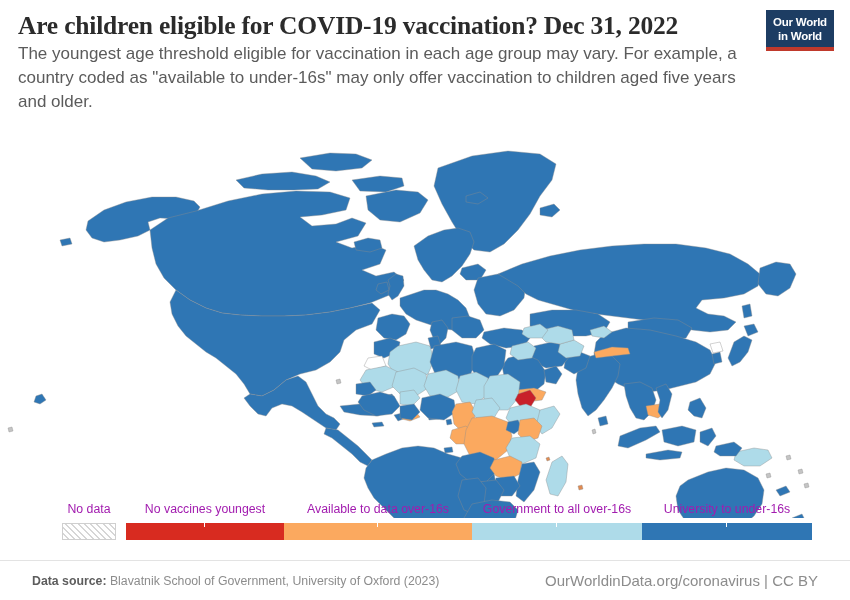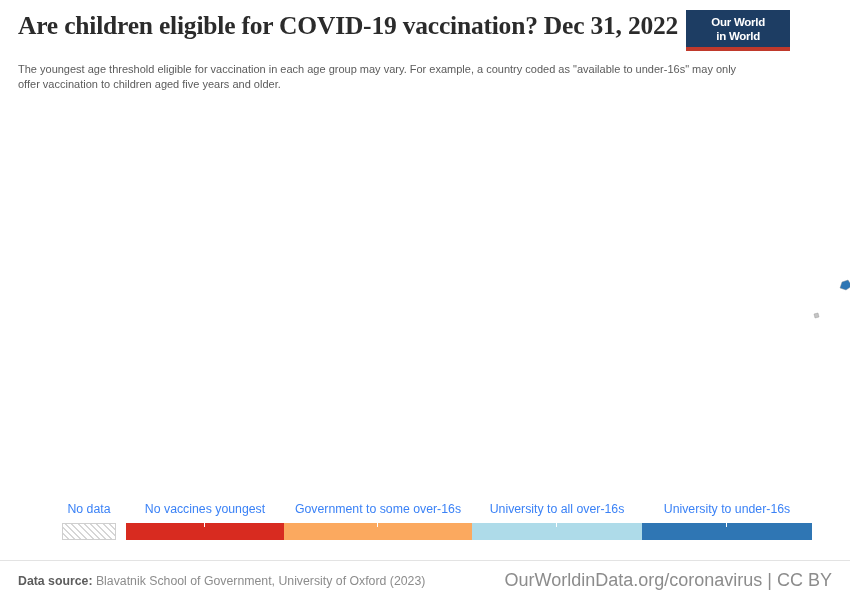--- a/index.html
+++ b/index.html
@@ -7,46 +7,46 @@
     width:850px;height:600px;
     background:#ffffff;
     font-family:"Liberation Sans", sans-serif;
     color:#333333;
     overflow:hidden;
     position:relative;
   }
   .chart-frame{
     position:absolute;left:0;top:0;width:850px;height:600px;
     box-sizing:border-box;
-    display:flex;flex-direction:row;
+    display:flex;flex-direction:column;
   }
 
   
   .header{position:relative;padding:12px 18px 0 18px;}
   .title{
     font-family:"Liberation Serif", serif;
     font-size:25.5px;
     font-weight:700;
     color:#2b2b2b;
     letter-spacing:-0.2px;
     line-height:1.12;
     margin:0;
     padding-right:110px;
   }
   .subtitle{
     font-family:"Liberation Sans", sans-serif;
-    font-size:11px;
+    font-size:17px;
     line-height:1.42;
     color:#5b5b5b;
-    margin:21px 0 0 0;
+    margin:1px 0 0 0;
     max-width:722px;
   }
   .owid-logo{
     position:absolute;right:16px;top:10px;
-    width:104px;
+    width:68px;
     background:#1d3d63;
     border-bottom:4px solid #c0392b;
     text-align:center;
     padding:5px 0 4px 0;
     box-sizing:border-box;
   }
   .owid-logo span{
     display:block;
     color:#ffffff;
     font-family:"Liberation Sans", sans-serif;
@@ -75,21 +75,21 @@
   
   .legend{
     position:absolute;left:0;right:0;bottom:46px;
     height:52px;
   }
   .legend-inner{position:relative;height:100%;}
   .legend-labels{position:absolute;left:0;right:0;top:0;height:20px;}
   .legend-label{
     position:absolute;
     font-size:12.3px;
-    color:#3b82f6;
+    color:#a21caf;
     white-space:nowrap;
     transform:translateX(-50%);
     top:0;
   }
   .legend-bar{position:absolute;left:0;right:0;top:21px;height:17px;}
   .legend-seg{
     position:absolute;top:0;height:17px;
   }
   .legend-nodata{
     position:absolute;top:0;height:17px;
@@ -102,26 +102,26 @@
   }
   .legend-tick{
     position:absolute;top:-1px;width:1px;height:5px;background:#ffffff;
   }
 
   
   .footer{
     position:absolute;left:0;right:0;bottom:0;height:40px;
     border-top:1px solid #e3e3e3;
     display:flex;align-items:center;justify-content:space-between;
-    padding:0 18px;
+    padding:0 32px;
     box-sizing:border-box;
   }
   .footer-left{font-size:12.3px;color:#8c8c8c;}
   .footer-left b{color:#5d5d5d;font-weight:700;}
-  .footer-right{font-size:18px;color:#8c8c8c;}
+  .footer-right{font-size:15px;color:#8c8c8c;}
 </style>
 </head>
 <body>
 
 <div class="chart-frame">
 
   <div class="header">
     <h1 class="title">Are children eligible for COVID-19 vaccination? Dec 31, 2022</h1>
     <p class="subtitle">The youngest age threshold eligible for vaccination in each age group may vary. For example, a country coded as "available to under-16s" may only offer vaccination to children aged five years and older.</p>
     <div class="owid-logo">
@@ -341,22 +341,22 @@
         <path fill="#c4c4c4" d="M804,366 L808,365 L809,369 L805,370 Z"></path>
       </g>
     </svg>
   </div>
 
   <div class="legend">
     <div class="legend-inner">
       <div class="legend-labels">
         <span class="legend-label" style="left:89px;">No data</span>
         <span class="legend-label" style="left:205px;">No vaccines youngest</span>
-        <span class="legend-label" style="left:378px;">Government to some over-16s</span>
-        <span class="legend-label" style="left:557px;">University to all over-16s</span>
+        <span class="legend-label" style="left:378px;">Available to data over-16s</span>
+        <span class="legend-label" style="left:557px;">Government to all over-16s</span>
         <span class="legend-label" style="left:727px;">University to under-16s</span>
       </div>
       <div class="legend-bar">
         <div class="legend-nodata" style="left:62px;width:54px;"></div>
         <div class="legend-seg" style="left:126px;width:158px;background:#d82b20;">
             <i class="legend-tick" style="left:78px;"></i>
           </div>
         <div class="legend-seg" style="left:284px;width:188px;background:#fba95f;">
             <i class="legend-tick" style="left:93px;"></i>
           </div>

